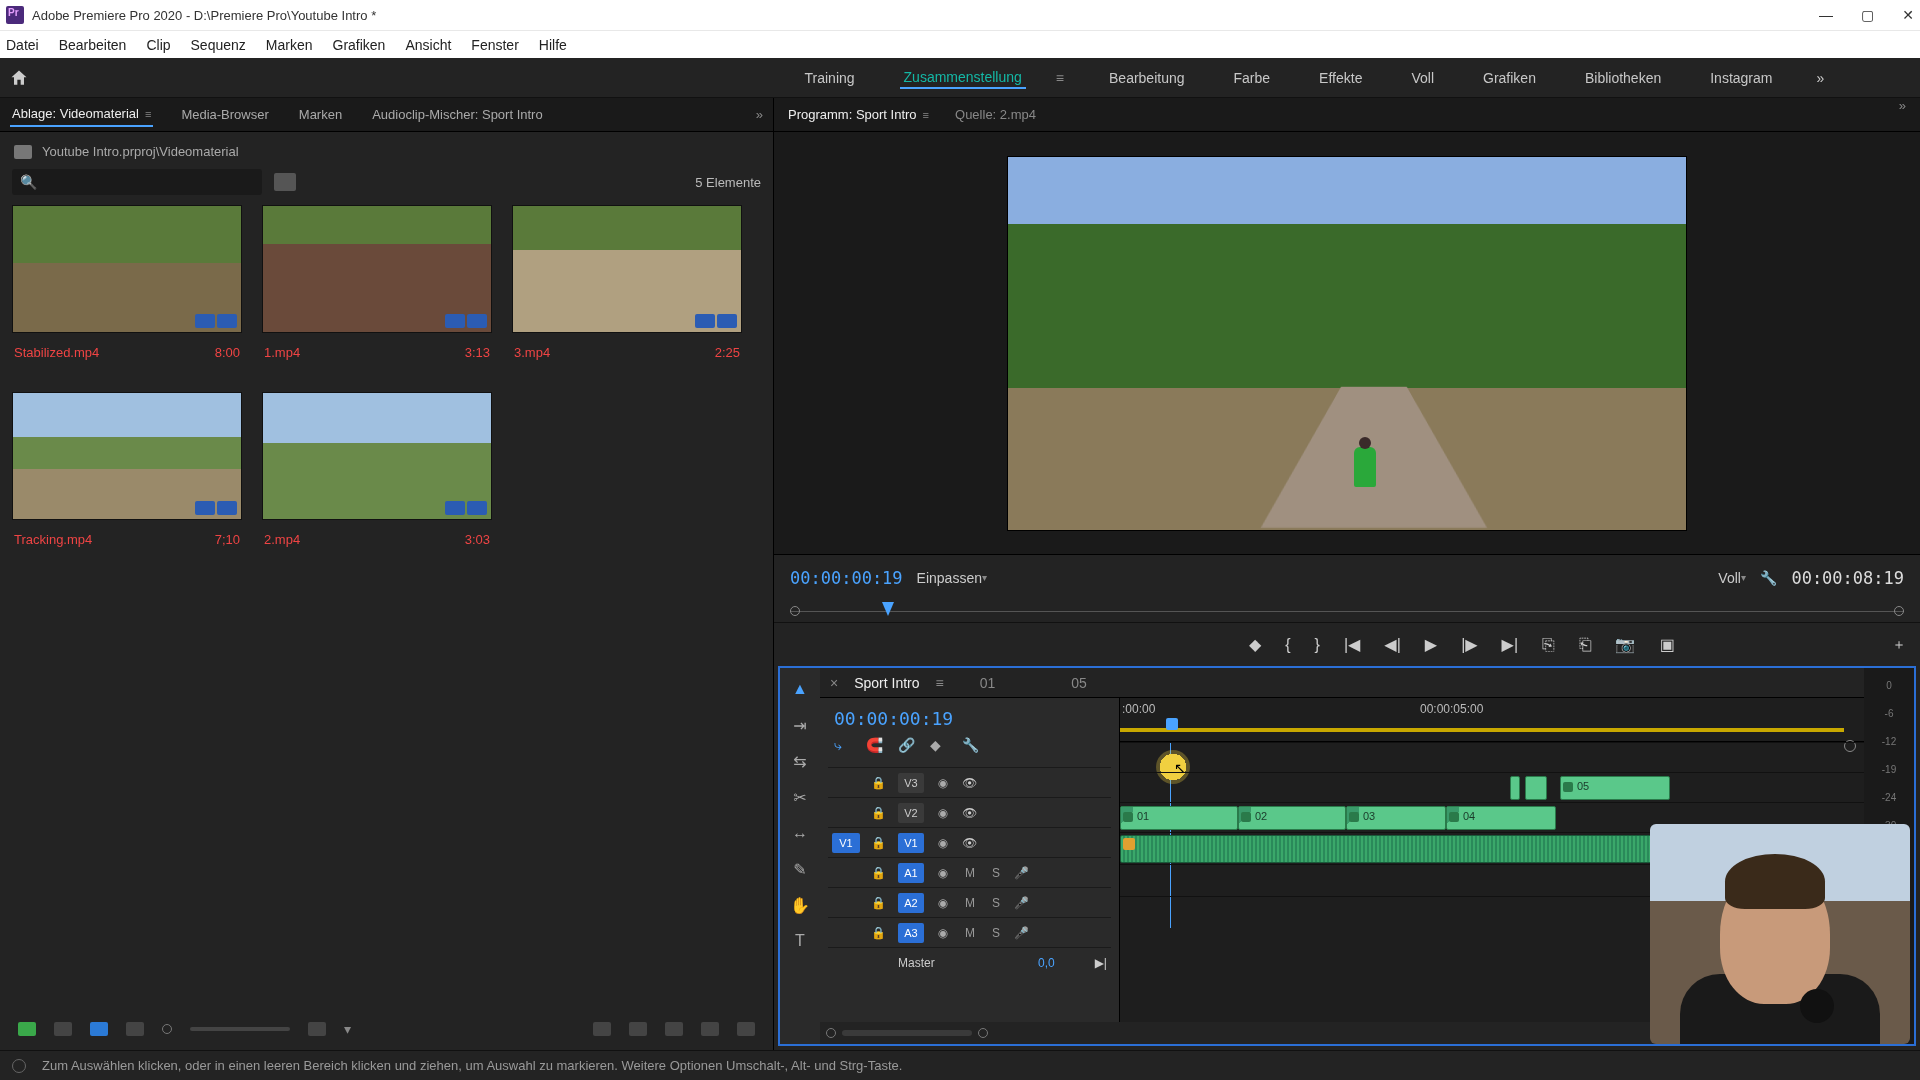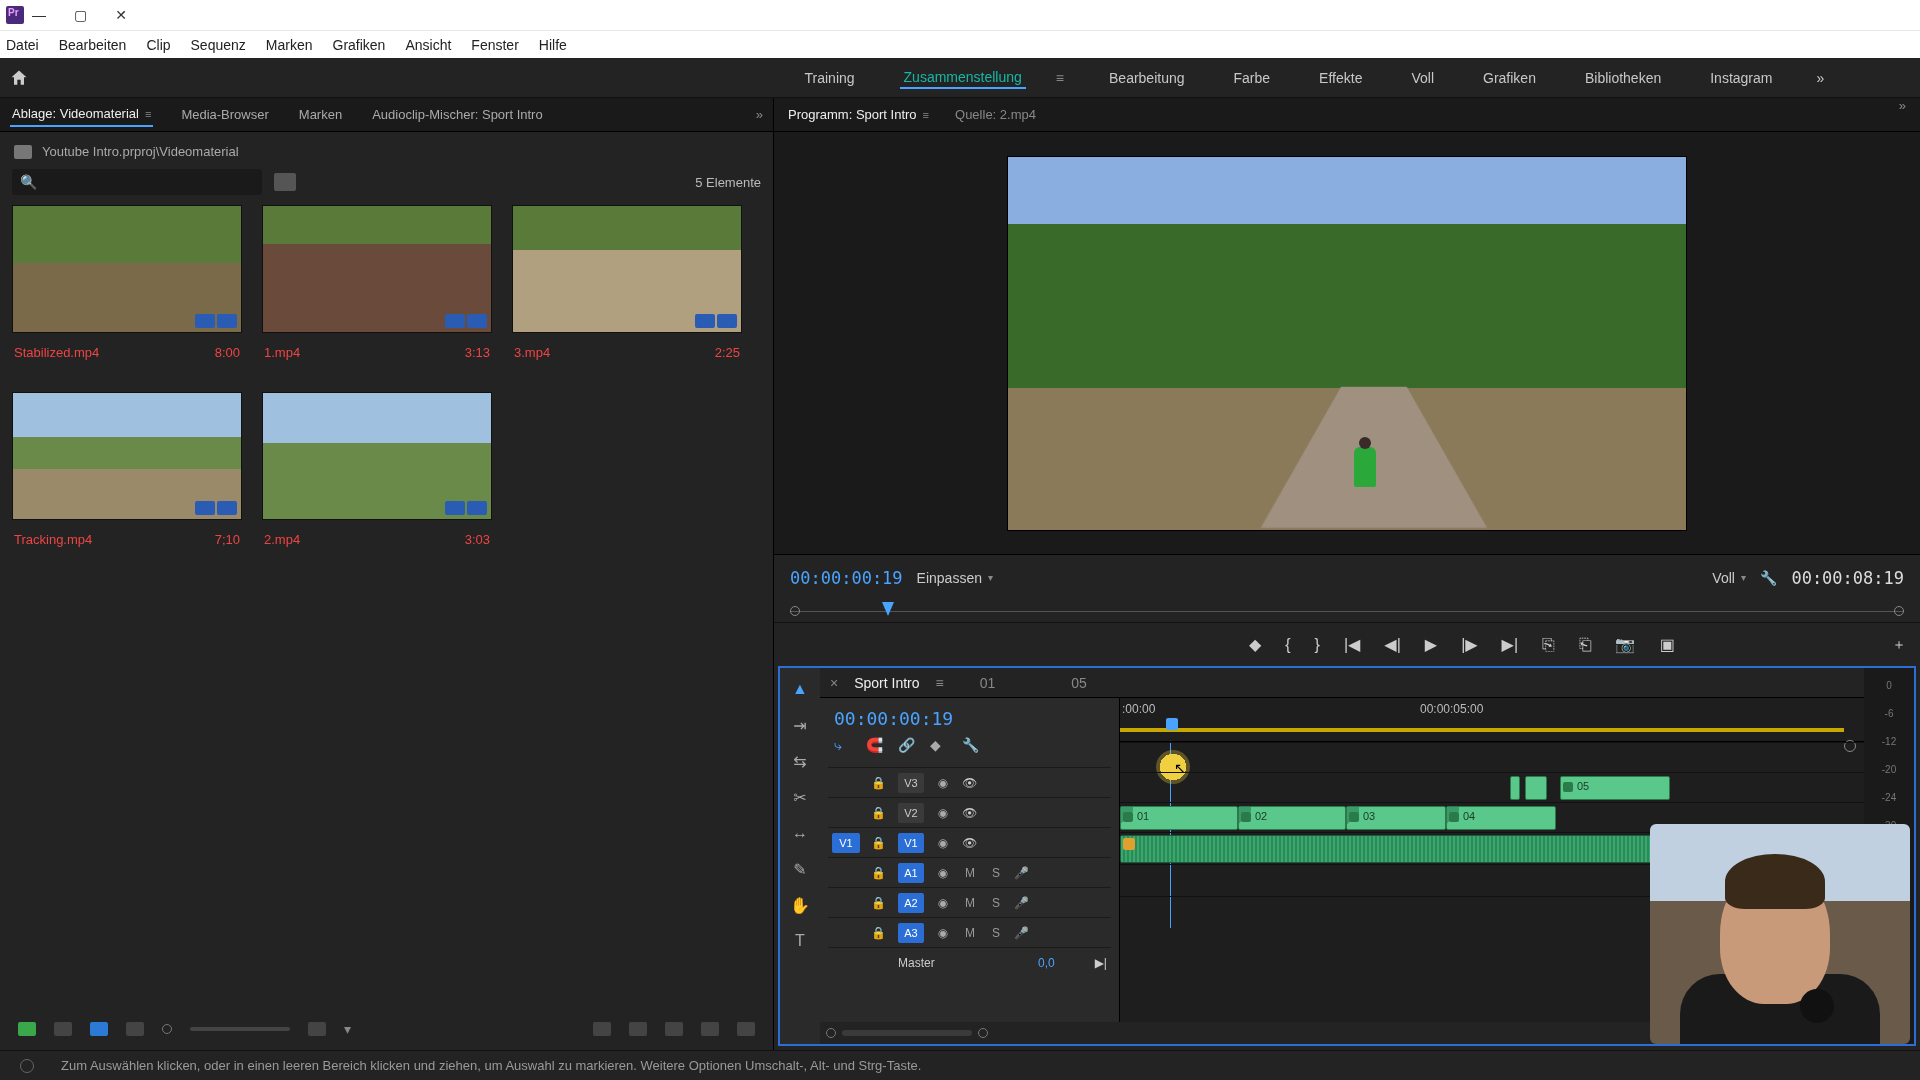--- a/index.html
+++ b/index.html
@@ -70,21 +70,21 @@
   .program-tabs{height:34px;display:flex;gap:26px;padding:0 14px;background:#1a1a1a;border-bottom:1px solid #000;font-size:13px;}
   .program-tabs .ptab{color:#eee;display:flex;gap:6px;align-items:center;cursor:pointer;}
   .program-tabs .ptab.inactive{color:#888;}
   .program-viewer{flex:1;background:#1a1a1a;display:flex;align-items:center;justify-content:center;padding:10px 20px;position:relative;}
   .program-viewer .image{width:680px;height:375px;background:linear-gradient(#8aaee0 0 18%, #3a6a2a 18% 62%, #8a7a5a 62% 100%);position:relative;border:1px solid #000;}
   .program-viewer .image .road{position:absolute;left:40%;top:55%;width:28%;height:45%;background:#a09080;transform:perspective(300px) rotateX(35deg);clip-path:polygon(30% 0,70% 0,100% 100%,0 100%);}
   .program-viewer .image .runner{position:absolute;left:51%;top:78%;width:22px;height:40px;background:#2aa83a;border-radius:6px 6px 2px 2px;}
   .program-viewer .image .runner::before{content:"";position:absolute;top:-10px;left:5px;width:12px;height:12px;background:#3a2a2a;border-radius:50%;}
   .program-ctr{height:46px;background:#232323;display:flex;align-items:center;gap:14px;padding:0 16px;border-top:1px solid #000;}
   .tc{color:#4aa3ff;font-family:monospace;font-size:17px;}
-  .fit{display:flex;align-items:center;gap:6px;color:#ccc;}
+  .fit{display:flex;align-items:center;color:#ccc;}
   .fit .dd{color:#888;font-size:10px;}
   .pspace{flex:1;}
   .program-scrub{height:22px;background:#232323;position:relative;margin:0 16px;}
   .program-scrub .line{position:absolute;left:0;right:0;top:11px;height:1px;background:#555;}
   .program-scrub .dot{position:absolute;top:6px;width:10px;height:10px;border:1px solid #888;border-radius:50%;}
   .program-scrub .play{position:absolute;top:2px;left:92px;width:12px;height:14px;background:#4aa3ff;clip-path:polygon(0 0,100% 0,50% 100%);}
   .transport{height:44px;background:#232323;display:flex;align-items:center;justify-content:center;gap:24px;border-top:1px solid #111;}
   .transport .tb{color:#ccc;font-size:16px;cursor:pointer;}
   .transport .plus{margin-left:auto;margin-right:14px;color:#ccc;}
 
@@ -143,28 +143,29 @@
 
   
   .webcam{position:fixed;right:10px;bottom:36px;width:260px;height:220px;background:#2a3a5a;border-radius:6px;overflow:hidden;}
   .webcam .bg{width:100%;height:100%;background:linear-gradient(#c0d0e0 0 35%,#6a5a4a 35% 100%);}
   .webcam .face{position:absolute;left:70px;top:40px;width:110px;height:140px;background:#c89a7a;border-radius:50% 50% 40% 40%;}
   .webcam .hair{position:absolute;left:75px;top:30px;width:100px;height:55px;background:#3a2a1a;border-radius:50% 50% 20% 20%;}
   .webcam .shirt{position:absolute;left:30px;top:150px;width:200px;height:90px;background:#1a1a1a;border-radius:40px 40px 0 0;}
   .webcam .headset{position:absolute;left:150px;top:165px;width:34px;height:34px;background:#111;border-radius:50%;}
 
   
-  .status{height:30px;background:#232323;display:flex;align-items:center;padding:0 20px;gap:27px;font-size:13px;color:#999;border-top:1px solid #111;}
+  .status{height:30px;background:#232323;display:flex;align-items:center;padding:0 12px;gap:16px;font-size:13px;color:#999;border-top:1px solid #111;}
   .status .sic{width:14px;height:14px;border:1px solid #666;border-radius:50%;}
 </style>
 </head>
 <body>
 
 <div class="titlebar">
   <div class="app-icon"></div>
+  <div class="title">Adobe Premiere Pro 2020 - D:\Premiere Pro\Youtube Intro *</div>
   <div class="winbtns">
     <span>—</span>
     <span>▢</span>
     <span>✕</span>
   </div>
 </div>
 
 <div class="menubar">
   <span>Datei</span>
   <span>Bearbeiten</span>
@@ -483,21 +484,21 @@
         <div class="tl-footer">
           <span class="zdot"></span>
           <span class="zbar"></span>
           <span class="zdot"></span>
         </div>
       </div>
       <div class="meters">
         <span class="num">0</span>
         <span class="num">-6</span>
         <span class="num">-12</span>
-        <span class="num">-20</span>
+        <span class="num">-19</span>
         <span class="num">-24</span>
         <span class="num">-30</span>
         <span class="num">-36</span>
         <span class="num">-42</span>
         <span class="num">-48</span>
         <span class="num">dB</span>
       </div>
     </div>
   </div>
 </div>

